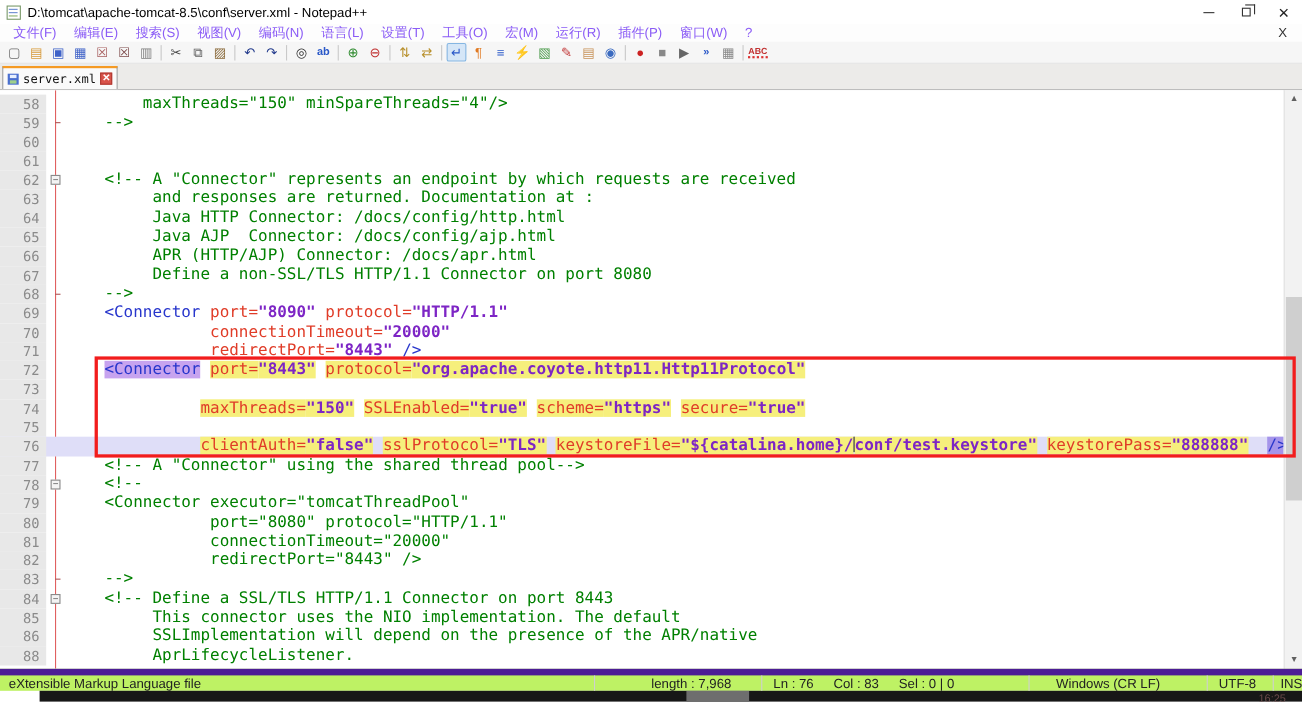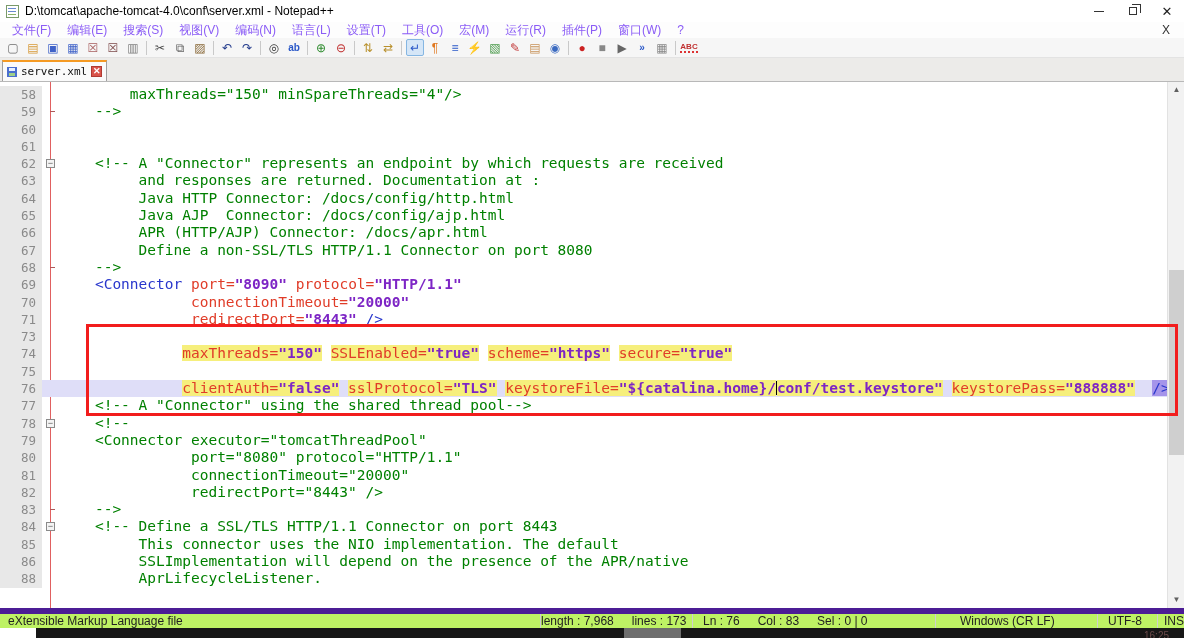--- a/index.html
+++ b/index.html
@@ -66,39 +66,39 @@
   
   .vscroll { position:absolute; right:0; top:82px; width:17px; height:526px; background:#f2f2f2; border-left:1px solid #e2e2e2; }
   .vs-arrow { position:absolute; left:0; width:17px; height:16px; color:#606060; font-size:8px; text-align:center; line-height:16px; }
   .vs-up { top:0; } .vs-down { bottom:0; }
   .vs-thumb { position:absolute; left:1px; top:188px; width:15px; height:185px; background:#cfcfcf; }
 
   
   .statusbar { position:absolute; left:0; top:608px; width:1184px; height:20px; background:#bef264; border-top:6px solid #4c1d95; display:flex; font-size:12px; color:#222; align-items:center; }
   .sb-sec { height:100%; display:flex; align-items:center; border-left:1px solid #cfcfcf; position:relative; z-index:2; }
   .sb-doctype { width:540px; border-left:none; padding-left:8px; }
-  .sb-len { width:152px; padding-left:0; gap:18px; }
+  .sb-len { width:152px; padding-left:24px; gap:18px;flex-direction:column; }
   .sb-pos { width:243px; padding-left:10px; gap:18px; }
   .sb-eol { width:162px; padding-left:24px; }
   .sb-enc { width:60px; padding-left:10px; }
   .sb-ins { flex:1; padding-left:6px; }
 
   
   .taskbar { position:absolute; left:0; top:628px; width:1184px; height:10px; background:#171717; overflow:hidden;margin-left:36px; }
   .tk-block { position:absolute; left:588px; top:0; width:57px; height:10px; background:#6e6e6e; }
   .tk-time { position:absolute; left:1108px; top:2px; font-size:10px; color:#6b4a4a; }
 </style>
 </head>
 <body>
 
 <div id="app">
 
   <div class="titlebar">
     <span class="app-icon"></span>
-    <span class="title-text">D:\tomcat\apache-tomcat-4.0\conf\server.xml - Notepad++</span>
+    <span class="title-text">D:\tomcat\apache-tomcat-8.5\conf\server.xml - Notepad++</span>
     <div class="win-controls">
       <div class="win-btn">
           <span class="glyph-min"></span>
         </div>
       <div class="win-btn">
           <span class="glyph-restore"></span>
         </div>
       <div class="win-btn">
           <span>✕</span>
         </div>
@@ -265,20 +265,25 @@
         <div class="g">70</div>
         <div class="m"></div>
         <pre class="code"><span class="sp">               </span><span class="s-a">connectionTimeout=</span><span class="s-v">"20000"</span></pre>
       </div>
       <div class="row">
         <div class="g">71</div>
         <div class="m"></div>
         <pre class="code"><span class="sp">               </span><span class="s-a">redirectPort=</span><span class="s-v">"8443"</span><span class="sp"> </span><span class="s-t">/&gt;</span></pre>
       </div>
       <div class="row">
+        <div class="g">72</div>
+        <div class="m"></div>
+        <pre class="code"><span class="sp">    </span><span class="s-t bg-m">&lt;Connector</span><span class="sp"> </span><span class="s-a bg-y">port=</span><span class="s-v bg-y">"8443"</span><span class="sp"> </span><span class="s-a bg-y">protocol=</span><span class="s-v bg-y">"org.apache.coyote.http11.Http11Protocol"</span></pre>
+      </div>
+      <div class="row">
         <div class="g">73</div>
         <div class="m"></div>
         <pre class="code"></pre>
       </div>
       <div class="row">
         <div class="g">74</div>
         <div class="m"></div>
         <pre class="code"><span class="sp">              </span><span class="s-a bg-y">maxThreads=</span><span class="s-v bg-y">"150"</span><span class="sp"> </span><span class="s-a bg-y">SSLEnabled=</span><span class="s-v bg-y">"true"</span><span class="sp"> </span><span class="s-a bg-y">scheme=</span><span class="s-v bg-y">"https"</span><span class="sp"> </span><span class="s-a bg-y">secure=</span><span class="s-v bg-y">"true"</span></pre>
       </div>
       <div class="row">

